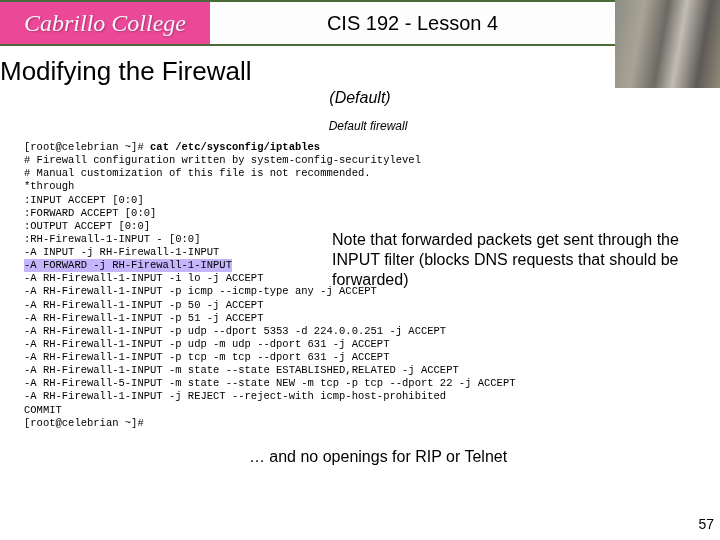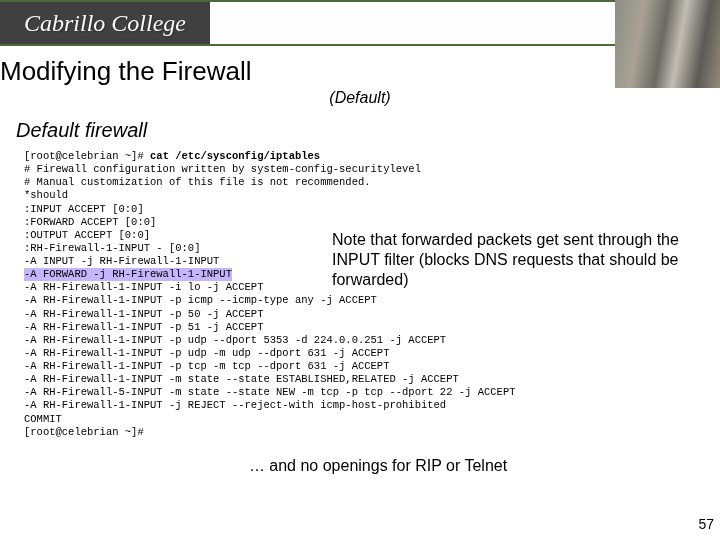--- a/index.html
+++ b/index.html
@@ -19,21 +19,21 @@
     background: #fdfdfd;
     border-top: 2px solid #4a6a3a;
     border-bottom: 2px solid #4a6a3a;
     box-sizing: border-box;
     display: flex;
     align-items: center;
   }
   .logo-block {
     width: 210px;
     height: 42px;
-    background: #404040;
+    background: #ec4899;
     display: flex;
     align-items: center;
     justify-content: center;
     position: relative;
     overflow: hidden;
   }
   .logo-text {
     font-family: "Brush Script MT", cursive;
     font-size: 24px;
     color: #f8f8f8;
@@ -66,23 +66,24 @@
   }
   .subtitle {
     text-align: center;
     font-size: 16px;
     font-style: italic;
     font-family: "Trebuchet MS", Verdana, sans-serif;
     margin: 2px 0 12px 0;
   }
   .section-head {
     font-style: italic;
-    font-size: 20px;
+    font-size: 12px;
     font-family: "Trebuchet MS", Verdana, sans-serif;
     margin: 0 0 8px 16px;
+    text-align: center;
   }
   .term-block {
     font-family: "Courier New", monospace;
     font-size: 10.5px;
     line-height: 1.25;
     margin-left: 24px;
     white-space: pre;
     position: relative;
   }
   .cmd { font-weight: bold; }
@@ -115,31 +116,32 @@
     font-family: Arial, sans-serif;
   }
 </style>
 </head>
 <body>
 
 <div class="header-bar">
   <div class="logo-block">
     <span class="logo-text">Cabrillo College</span>
   </div>
+  <div class="header-title">CIS 192 - Lesson 4</div>
 </div>
 <div class="photo-block"></div>
 
 <div class="main-title">Modifying the Firewall</div>
 <div class="subtitle">(Default)</div>
 <div class="section-head">Default firewall</div>
 
 <div class="term-block"><span>[root@celebrian ~]# </span><span class="cmd">cat /etc/sysconfig/iptables</span>
 <span># Firewall configuration written by system-config-securitylevel</span>
 <span># Manual customization of this file is not recommended.</span>
-<span>*should</span>
+<span>*through</span>
 <span>:INPUT ACCEPT [0:0]</span>
 <span>:FORWARD ACCEPT [0:0]</span>
 <span>:OUTPUT ACCEPT [0:0]</span>
 <span>:RH-Firewall-1-INPUT - [0:0]</span>
 <span>-A INPUT -j RH-Firewall-1-INPUT</span>
 <span class="hl">-A FORWARD -j RH-Firewall-1-INPUT</span>
 <span>-A RH-Firewall-1-INPUT -i lo -j ACCEPT</span>
 <span>-A RH-Firewall-1-INPUT -p icmp --icmp-type any -j ACCEPT</span>
 <span>-A RH-Firewall-1-INPUT -p 50 -j ACCEPT</span>
 <span>-A RH-Firewall-1-INPUT -p 51 -j ACCEPT</span>

